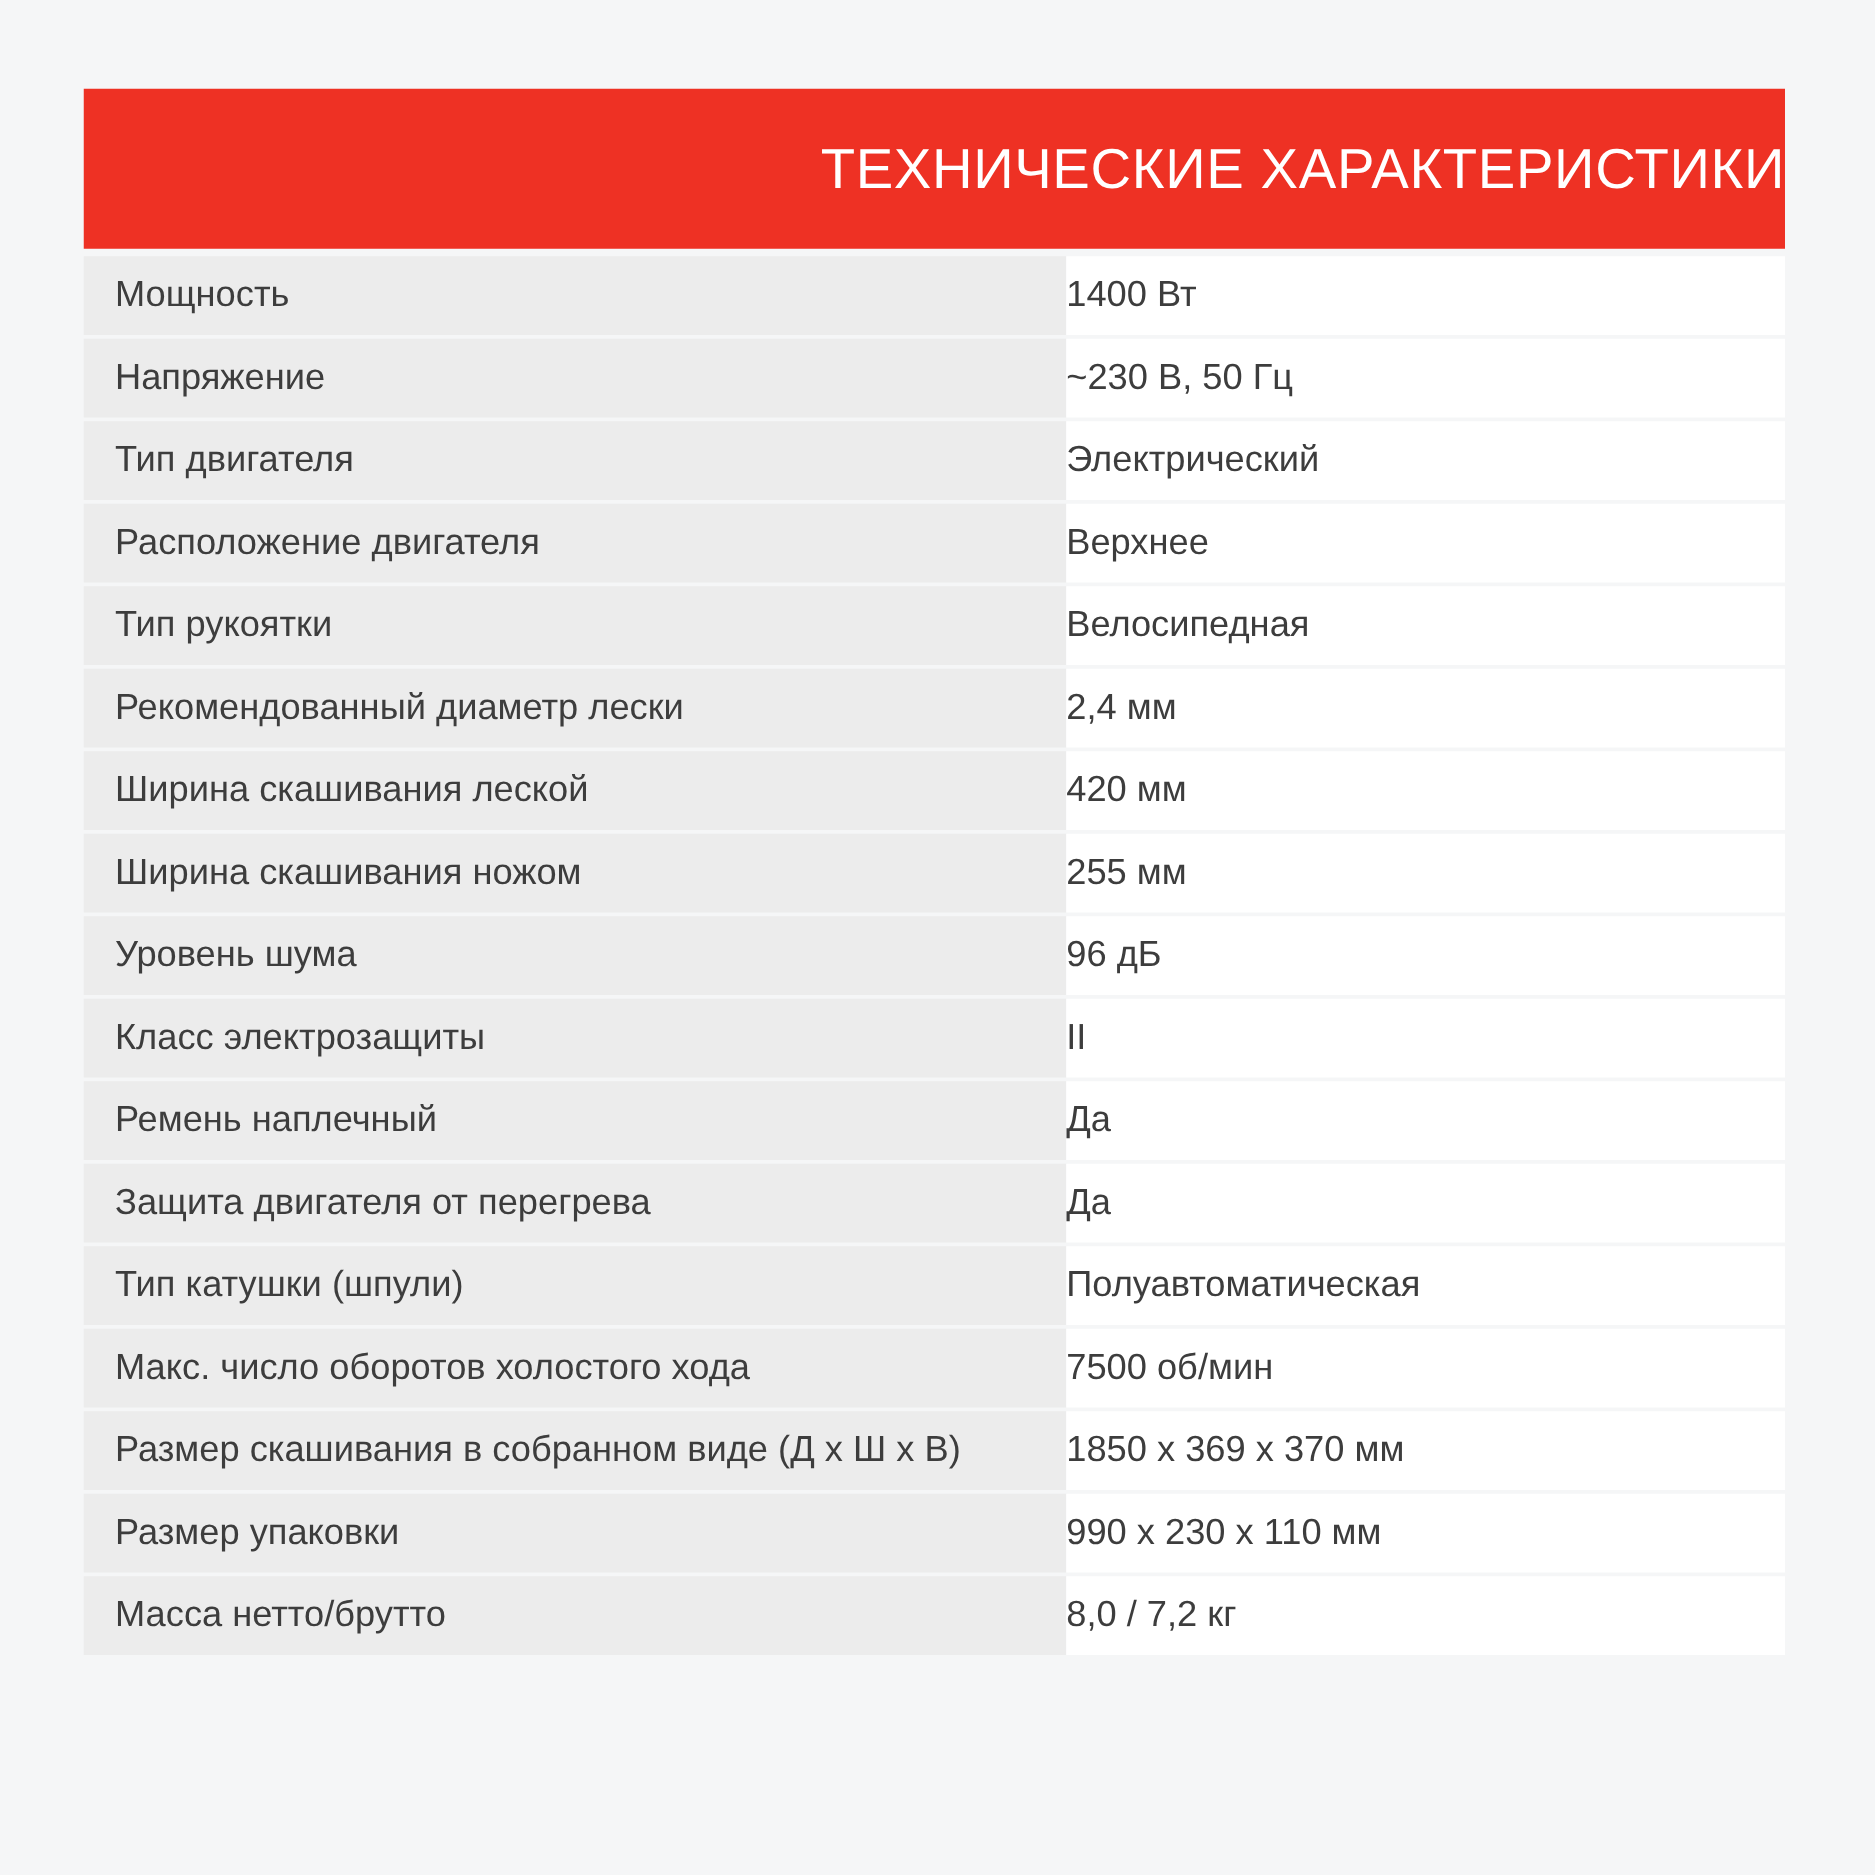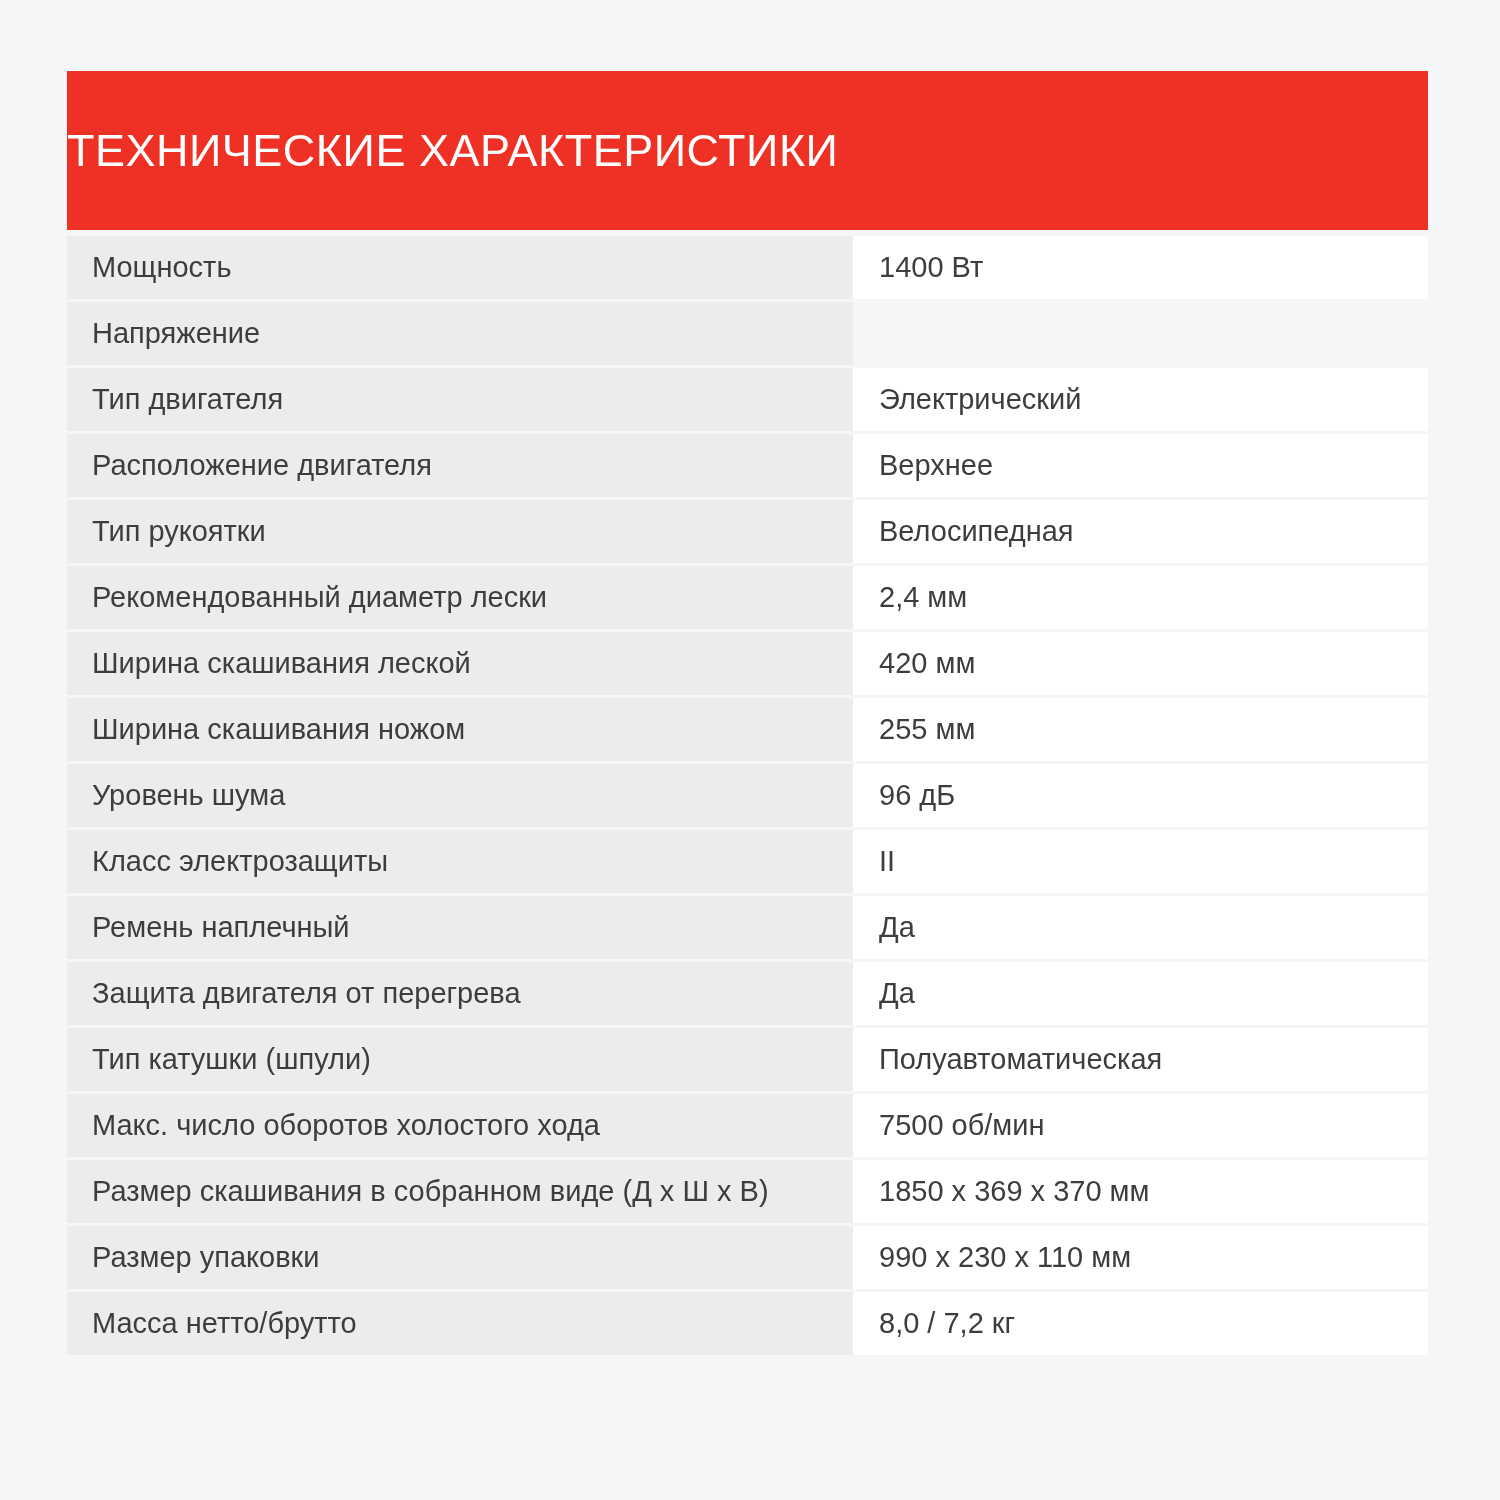--- a/index.html
+++ b/index.html
@@ -21,25 +21,25 @@
     position: relative;
     width: 1500px; height: 1500px;
     background: var(--bg);
   }
   .spec-table {
     position: absolute;
     left: 67px; top: 71px;
     width: 1361px;
   }
   .spec-header {
-    height: 159px;
+    height: 128px;
     background: var(--accent);
     display: flex;
     align-items: center;
-    justify-content: flex-start;
+    justify-content: flex-end;
     margin-bottom: 6px;
   }
   .spec-title {
     color: var(--title-text);
     font-size: 45px;
     font-weight: 400;
     letter-spacing: 0.5px;
     white-space: nowrap;
   }
   .rows {
@@ -58,38 +58,38 @@
     color: var(--text);
   }
   .cell.label {
     width: 786px;
     background: var(--row-bg);
     padding-left: 25px;
   }
   .cell.value {
     flex: 1;
     background: var(--value-bg);
-    padding-left: 26px;
   }
 </style>
 </head>
 <body>
 
 <div class="canvas">
   <div class="spec-table">
     <div class="spec-header">
       <div class="spec-title">ТЕХНИЧЕСКИЕ ХАРАКТЕРИСТИКИ</div>
     </div>
     <div class="rows">
         <div class="row">
           <div class="cell label">Мощность</div>
           <div class="cell value">1400 Вт</div>
         </div>
         <div class="row">
           <div class="cell label">Напряжение</div>
+          <div class="cell value">~230 В, 50 Гц</div>
         </div>
         <div class="row">
           <div class="cell label">Тип двигателя</div>
           <div class="cell value">Электрический</div>
         </div>
         <div class="row">
           <div class="cell label">Расположение двигателя</div>
           <div class="cell value">Верхнее</div>
         </div>
         <div class="row">

